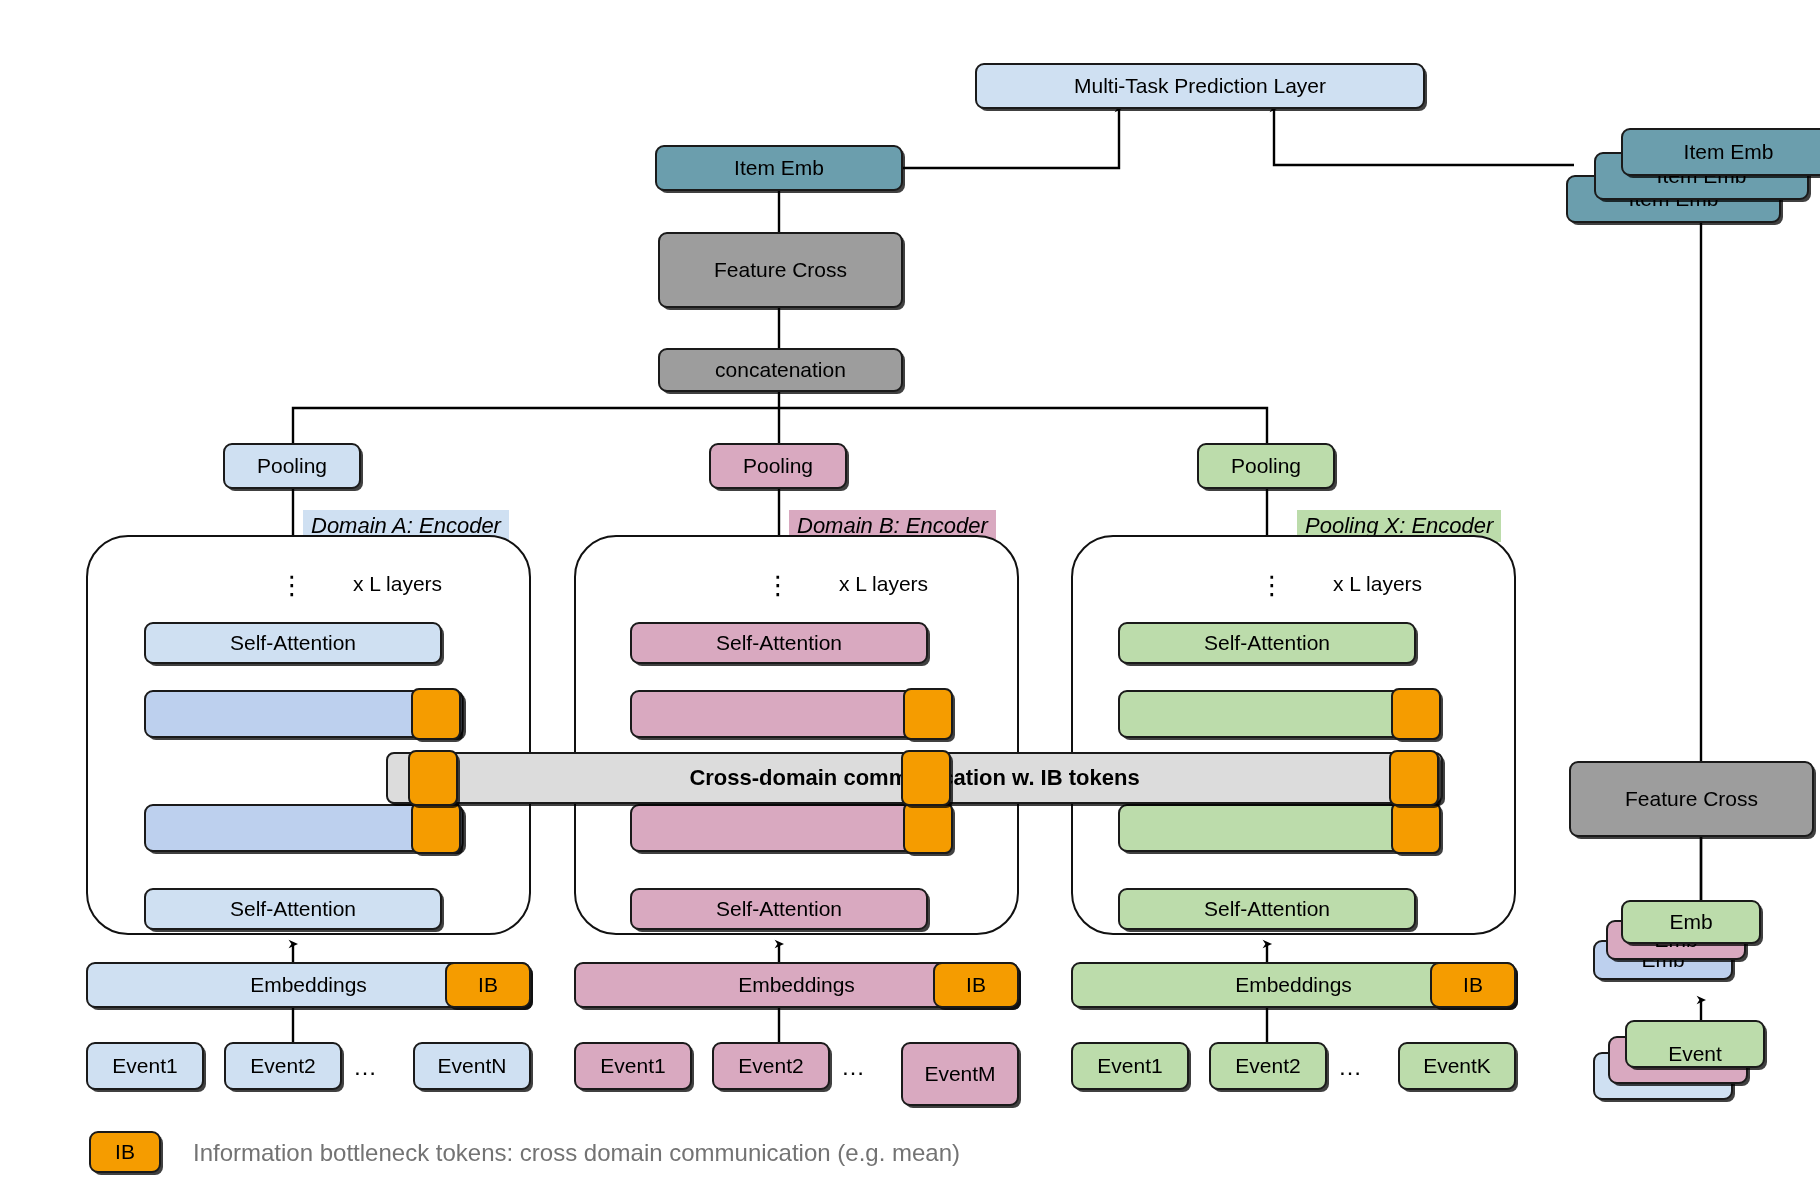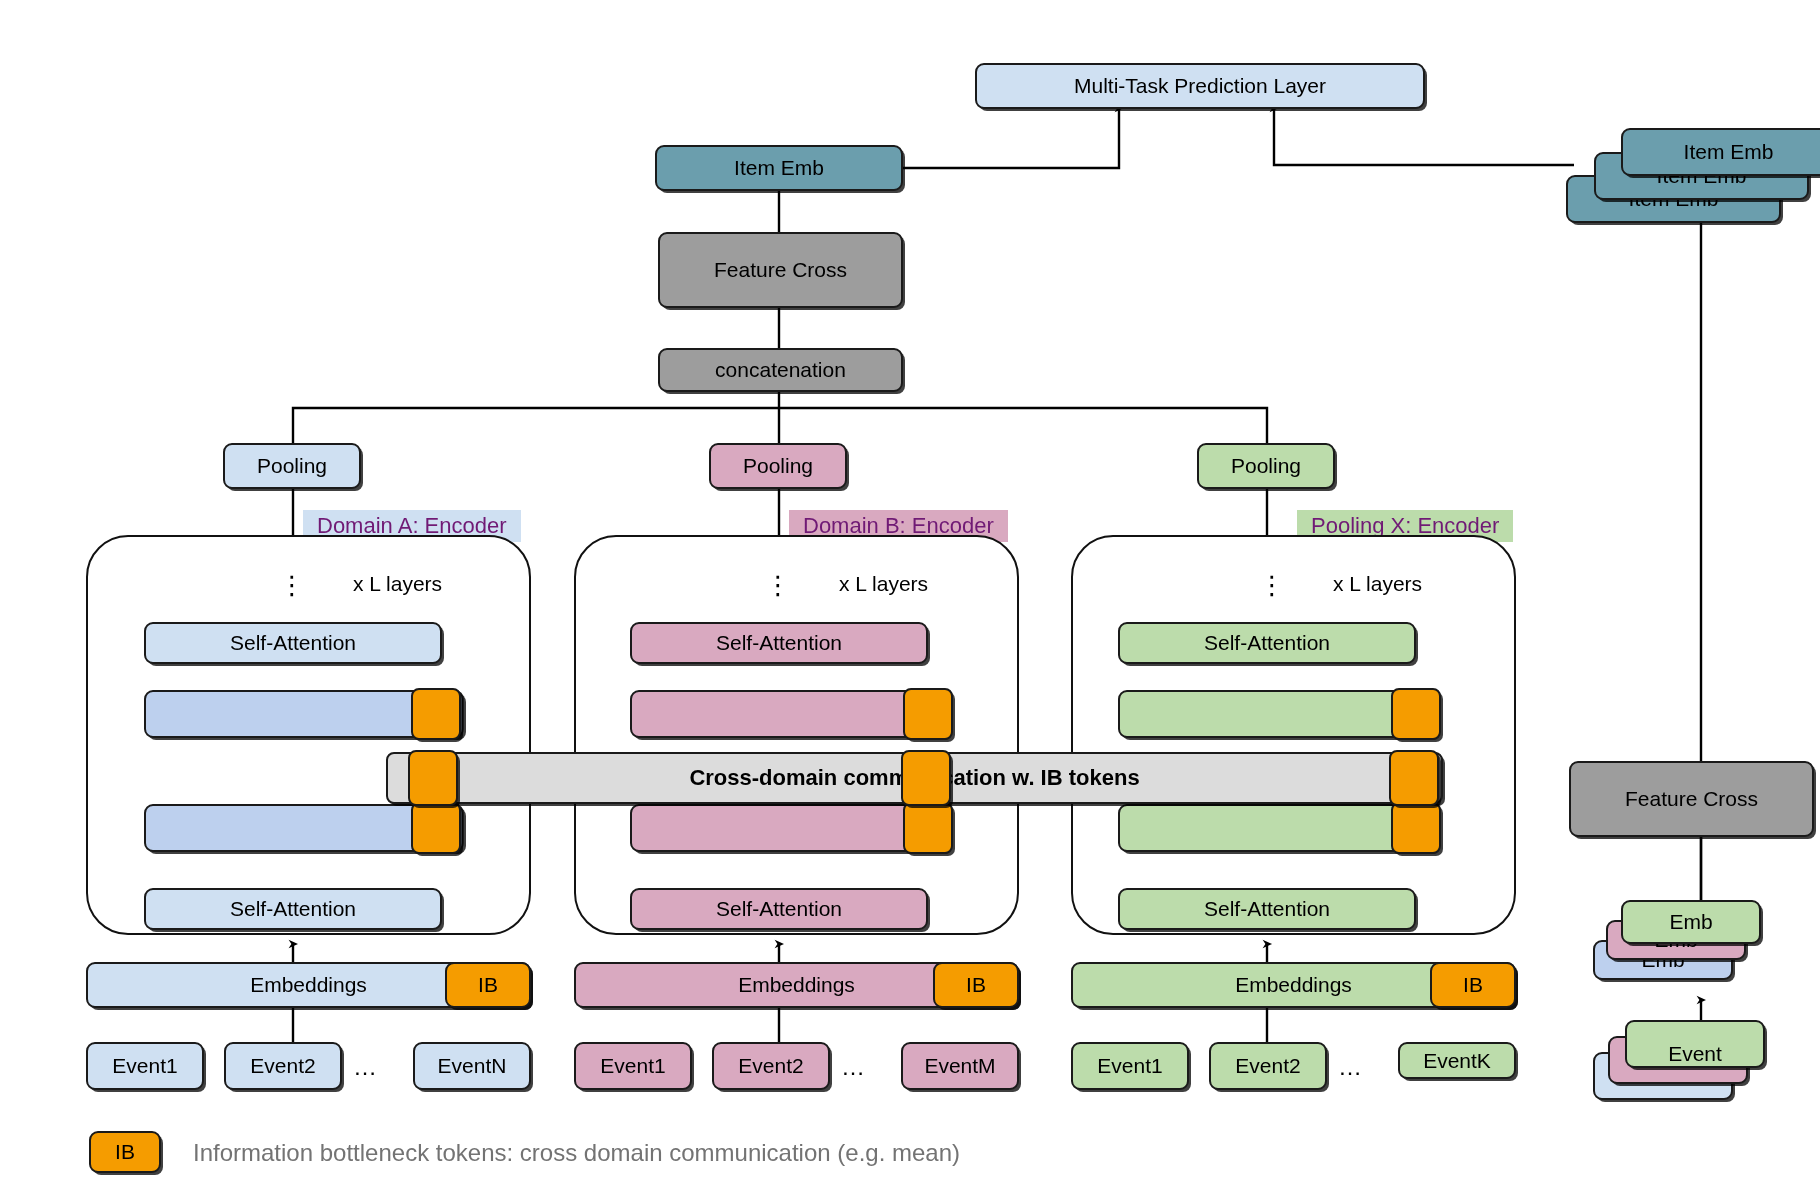--- a/index.html
+++ b/index.html
@@ -35,24 +35,25 @@
     box-sizing:border-box;
     border:2.5px solid #111;
     border-radius:42px;
     background:#fff;
   }
 
   
   .caption{
     position:absolute;
     font-size:22px;
-    color:#701a75;
-    padding:2px 14px;
+    color:#000000;
+    padding:2px 8px;
     white-space:nowrap;
     line-height:1.25;
+    font-style:italic;
   }
   .hl-blue {background:#cfe0f2;}
   .hl-pink {background:#d9a9c0;}
   .hl-green{background:#bcdcab;}
 
   
   .txt{position:absolute;font-size:21px;color:#000;white-space:nowrap;}
   .vdots{position:absolute;font-size:26px;line-height:6px;color:#000;letter-spacing:0;
          writing-mode:vertical-rl;text-orientation:upright;}
 
@@ -227,21 +228,21 @@
 
   <div class="node c-pink" style="left:533px;top:1042px;width:118px;height:48px;">
     <span class="lbl">Event1</span>
   </div>
   <div class="node c-pink" style="left:671px;top:1042px;width:118px;height:48px;">
     <span class="lbl">Event2</span>
   </div>
   <div class="txt" style="left:800px;top:1053px;font-size:24px;">
     <span class="lbl">…</span>
   </div>
-  <div class="node c-pink" style="left:860px;top:1042px;width:118px;height:48px;">
+  <div class="node c-pink" style="left:860px;top:1042px;width:118px;height:64px;">
     <span class="lbl">EventM</span>
   </div>
 
   <div class="node c-green" style="left:1156px;top:443px;width:138px;height:46px;">
     <span class="lbl">Pooling</span>
   </div>
   <div class="caption hl-green" style="left:1256px;top:510px;">
     <span class="lbl">Pooling X: Encoder</span>
   </div>
   <div class="encoder" style="left:1030px;top:535px;width:445px;height:400px;"></div>
@@ -272,21 +273,21 @@
 
   <div class="node c-green" style="left:1030px;top:1042px;width:118px;height:48px;">
     <span class="lbl">Event1</span>
   </div>
   <div class="node c-green" style="left:1168px;top:1042px;width:118px;height:48px;">
     <span class="lbl">Event2</span>
   </div>
   <div class="txt" style="left:1297px;top:1053px;font-size:24px;">
     <span class="lbl">…</span>
   </div>
-  <div class="node c-green" style="left:1357px;top:1042px;width:118px;height:37px;">
+  <div class="node c-green" style="left:1357px;top:1042px;width:118px;height:48px;">
     <span class="lbl">EventK</span>
   </div>
 
   <div class="node c-lgrey" style="left:345px;top:752px;width:1057px;height:52px;border-radius:8px;z-index:20;">
     <span class="lbl bold" style="font-size:22px;">Cross-domain communication w. IB tokens</span>
   </div>
   <div class="node c-orange" style="left:367px;top:750px;width:50px;height:56px;border-radius:8px;z-index:21;"></div>
   <div class="node c-orange" style="left:860px;top:750px;width:50px;height:56px;border-radius:8px;z-index:21;"></div>
   <div class="node c-orange" style="left:1348px;top:750px;width:50px;height:56px;border-radius:8px;z-index:21;"></div>
 

